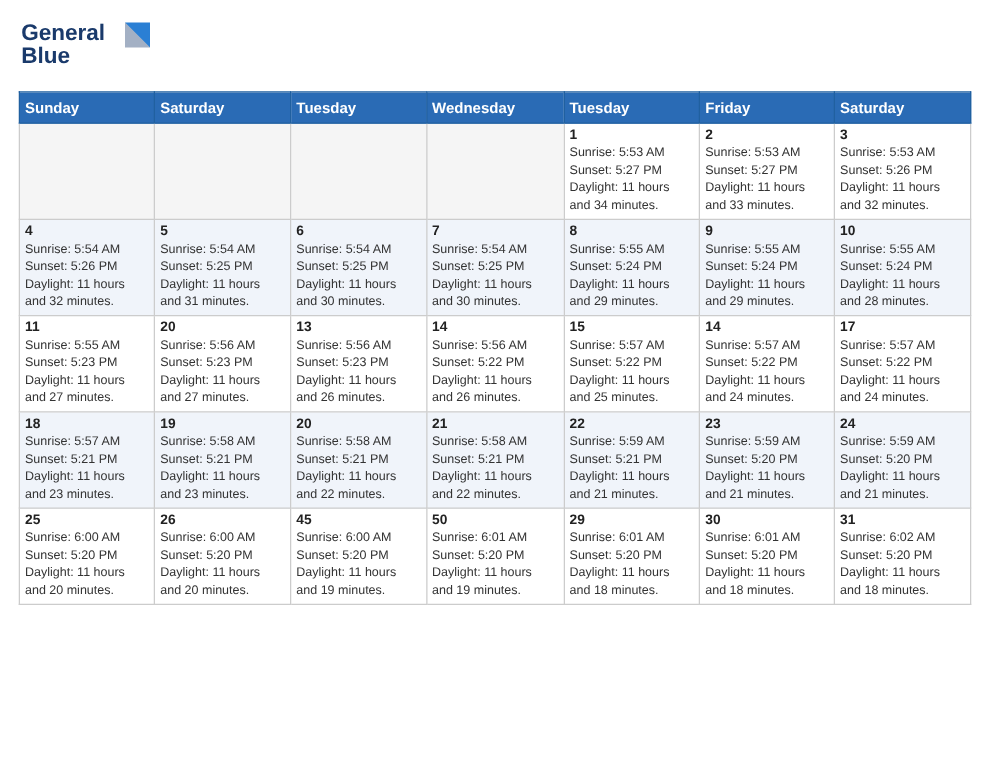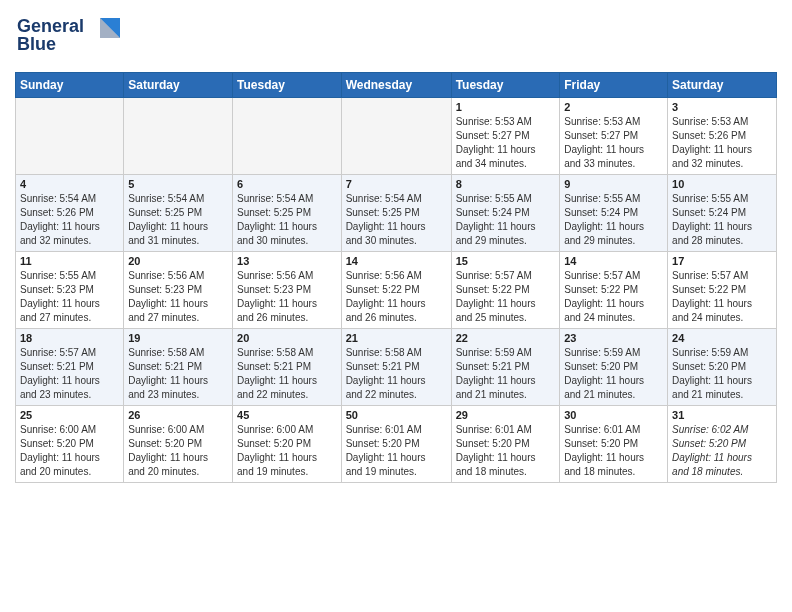--- a/index.html
+++ b/index.html
@@ -335,21 +335,21 @@
           </td>
           <td>
             <span class="day-num">30</span>
             <div class="day-info" style="white-space: pre-line;">Sunrise: 6:01 AM
 Sunset: 5:20 PM
 Daylight: 11 hours
 and 18 minutes.</div>
           </td>
           <td>
             <span class="day-num">31</span>
-            <div class="day-info" style="white-space: pre-line; font-style: italic;">Sunrise: 6:02 AM
+            <div class="day-info" style="white-space: pre-line;">Sunrise: 6:02 AM
 Sunset: 5:20 PM
 Daylight: 11 hours
 and 18 minutes.</div>
           </td>
         </tr>
       </tbody>
   </table>
 </div>
 
 </body></html>

